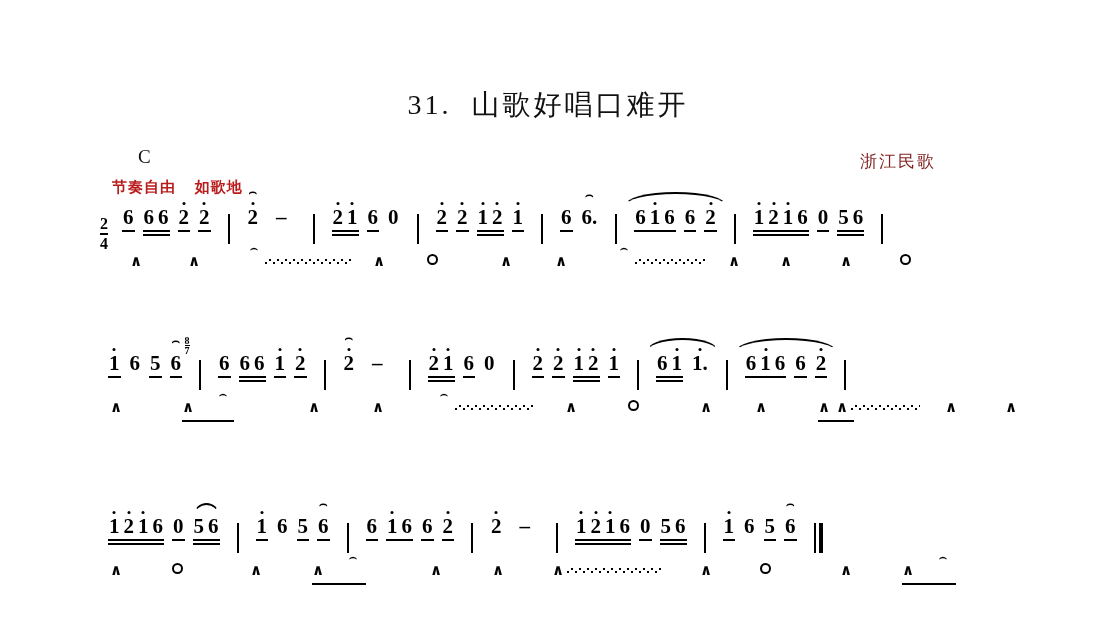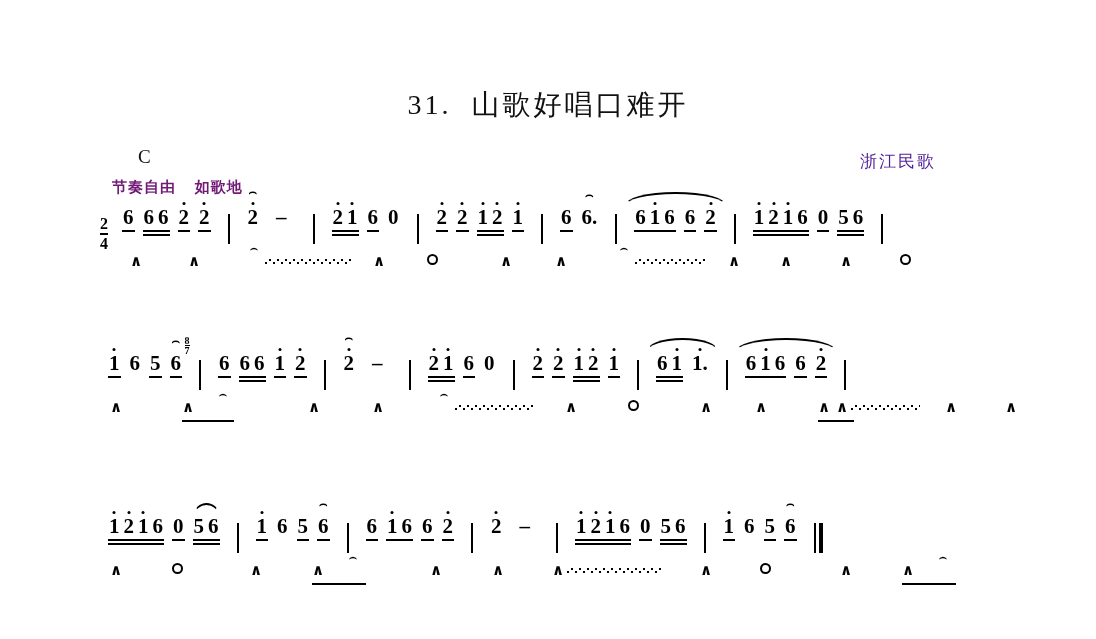--- a/index.html
+++ b/index.html
@@ -39,31 +39,31 @@
     color: #111;
   }
   #tempo-mark {
     position: absolute;
     top: 178px;
     left: 112px;
     font-family: "DejaVu Sans", sans-serif;
     font-size: 15px;
     font-weight: bold;
     letter-spacing: 1px;
-    color: #701a75;
+    color: #b91c1c;
     white-space: pre;
   }
   #composer-credit {
     position: absolute;
     top: 150px;
     right: 160px;
     font-family: Liberation Serif, serif;
     font-size: 17px;
     letter-spacing: 2px;
-    color: #4c1d95;
+    color: #7f1d1d;
   }
 
   
   .system {
     position: absolute;
     left: 0;
     width: 1096px;
     height: 110px;
   }
   #system-1 { top: 206px; }

